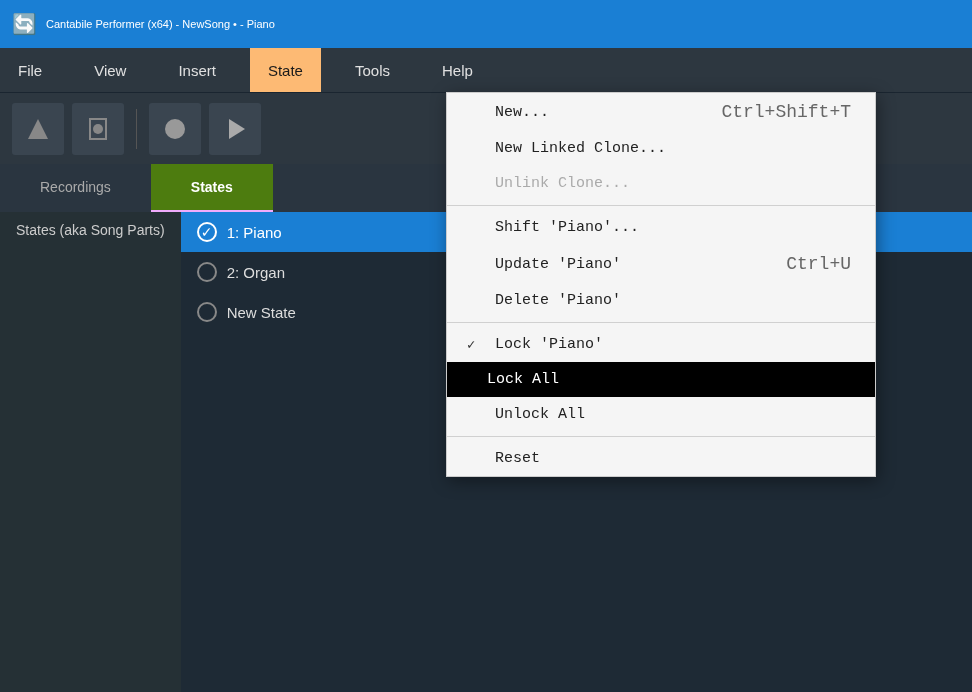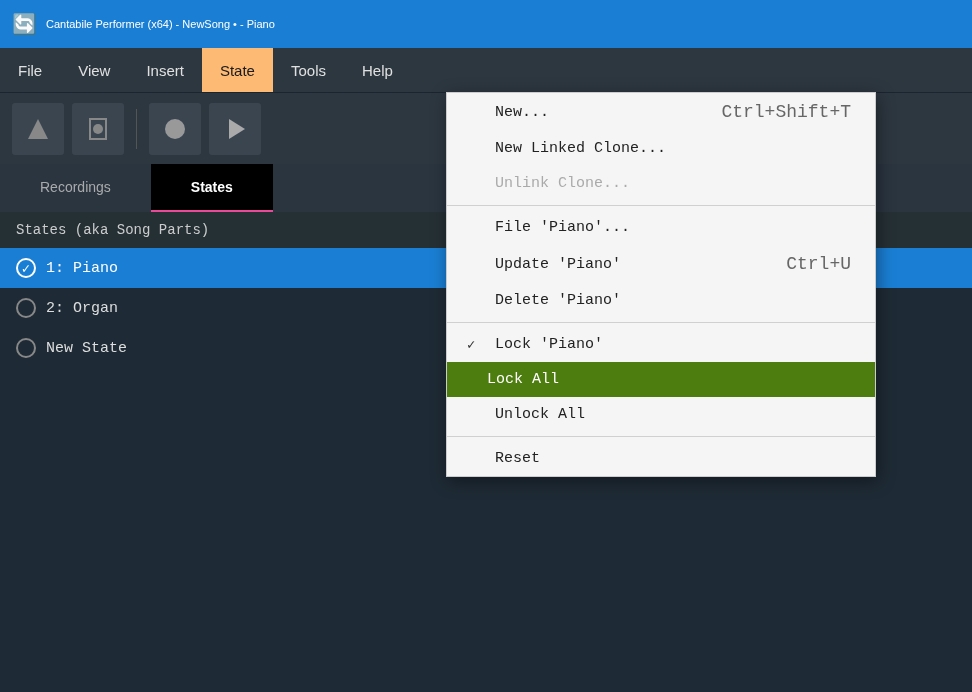--- a/index.html
+++ b/index.html
@@ -32,20 +32,21 @@
       font-size: 11px;
       font-weight: 400;
     }
 
     
     .menu-bar {
       background: #2d3740;
       height: 44px;
       display: flex;
       align-items: stretch;
+      gap: 16px;
     }
     .menu-item {
       display: flex;
       align-items: center;
       padding: 0 18px;
       color: #e0e0e0;
       font-size: 15px;
       cursor: pointer;
       white-space: nowrap;
     }
@@ -96,31 +97,29 @@
       align-items: center;
       padding: 0 40px;
       color: #aaa;
       font-size: 14px;
       cursor: pointer;
       border-bottom: 2px solid transparent;
     }
     .tab.active {
       color: white;
       font-weight: 600;
-      background: #000000;
-      border-bottom: 2px solid #ec4899;
+      background: #4d7c0f;
+      border-bottom: 2px solid #f0abfc;
     }
 
     
     .main-content {
       background: #1e2a35;
       height: calc(692px - 48px - 44px - 72px - 48px);
       display: flex;
-      flex-direction: column;
-      font-family: Liberation Mono, monospace;
     }
 
     .states-header {
       background: #253035;
       padding: 10px 16px;
       color: #ccc;
       font-size: 14px;
     }
 
     .state-list {
@@ -174,21 +173,21 @@
       display: flex;
       align-items: center;
       padding: 9px 24px 9px 48px;
       font-size: 15px;
       color: #222;
       cursor: pointer;
       position: relative;
       white-space: nowrap;
     }
     .dropdown-item.highlighted {
-      background: #4d7c0f;
+      background: #000000;
       color: white;
       padding-left: 40px;
     }
     .dropdown-item.grayed {
       color: #aaa;
       cursor: default;
     }
     .dropdown-item .shortcut {
       margin-left: auto;
       color: #666;
@@ -278,21 +277,21 @@
       <span class="shortcut">Ctrl+Shift+T</span>
     </div>
     <div class="dropdown-item">
       <span>New Linked Clone...</span>
     </div>
     <div class="dropdown-item grayed">
       <span>Unlink Clone...</span>
     </div>
     <div class="dropdown-separator"></div>
     <div class="dropdown-item">
-      <span>File 'Piano'...</span>
+      <span>Shift 'Piano'...</span>
     </div>
     <div class="dropdown-item">
       <span>Update 'Piano'</span>
       <span class="shortcut">Ctrl+U</span>
     </div>
     <div class="dropdown-item">
       <span>Delete 'Piano'</span>
     </div>
     <div class="dropdown-separator"></div>
     <div class="dropdown-item">

